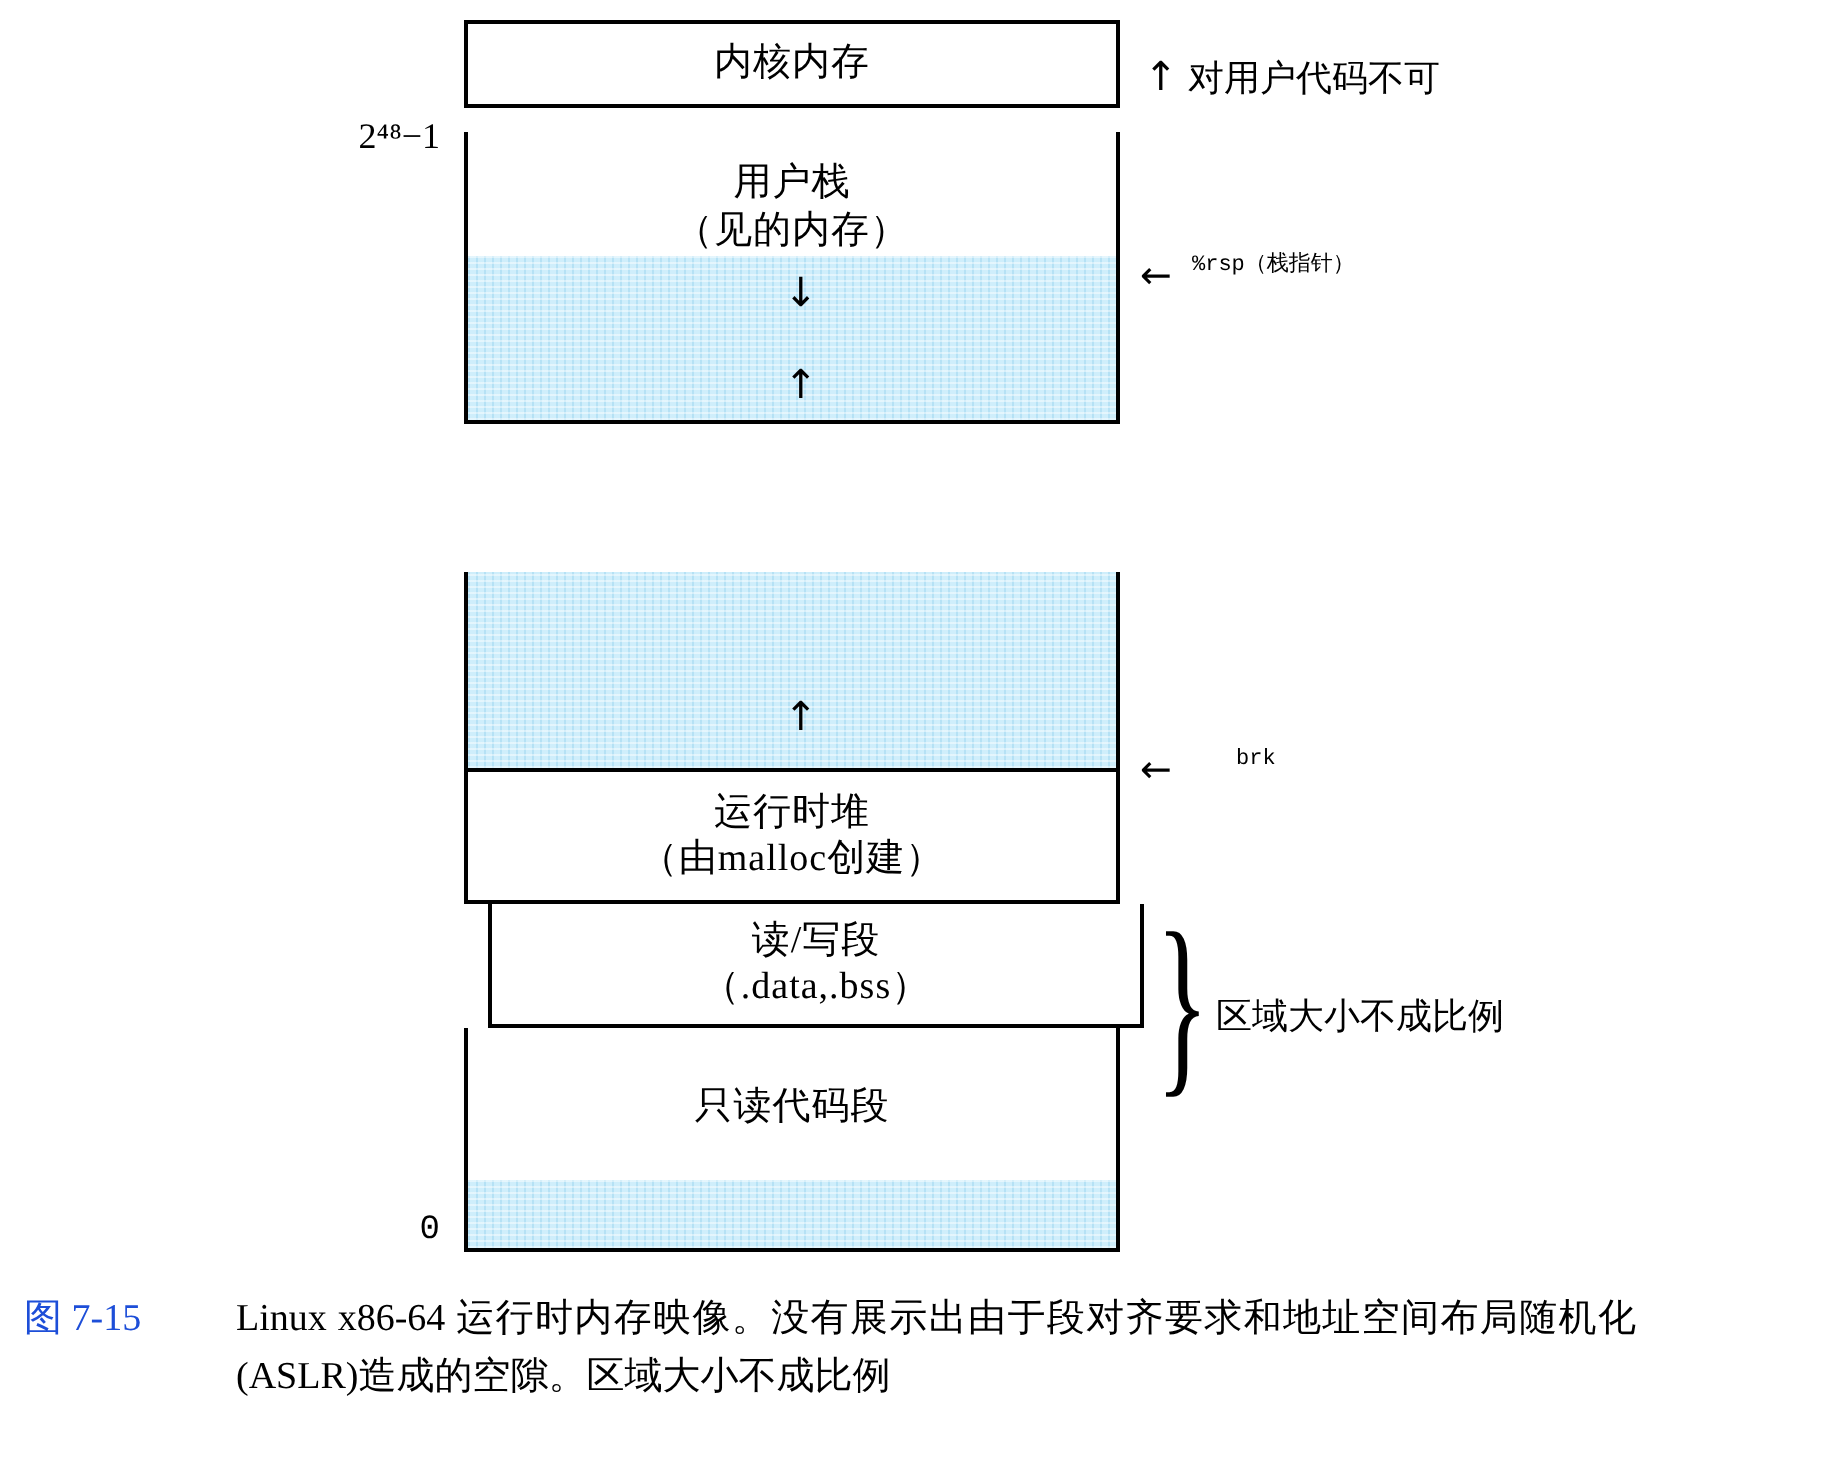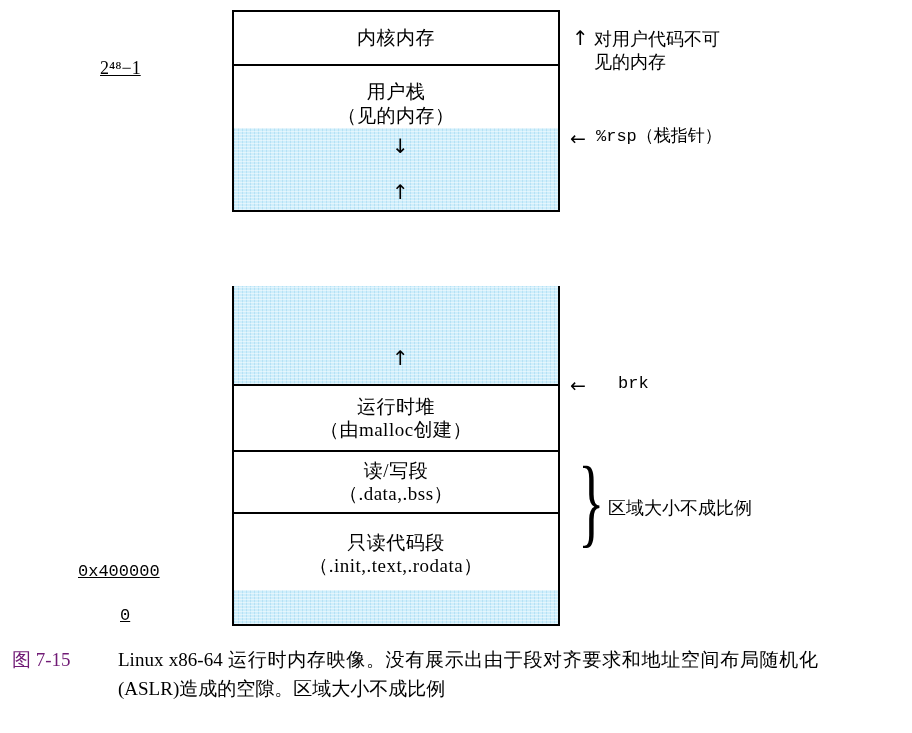--- a/index.html
+++ b/index.html
@@ -48,40 +48,40 @@
   .gap {
     background: #cfeefb;
     background-image:
       repeating-linear-gradient(0deg, rgba(255,255,255,0.45) 0px, rgba(255,255,255,0.45) 1px, rgba(255,255,255,0) 1px, rgba(255,255,255,0) 3px),
       repeating-linear-gradient(90deg, rgba(160,215,240,0.55) 0px, rgba(160,215,240,0.55) 1px, rgba(255,255,255,0) 1px, rgba(255,255,255,0) 4px);
   }
 
   
   .axis-label {
     position: absolute;
+    text-align: right;
     font-family: "Liberation Mono", monospace;
     font-size: 17px;
     white-space: nowrap;
-    text-decoration: underline;
   }
   .axis-label.sup {
     font-family: "Liberation Serif", serif;
     font-size: 18px;
   }
 
   
   .right-note {
     position: absolute;
     font-size: 18px;
     line-height: 1.3;
     white-space: nowrap;
   }
   .right-note.mono {
     font-family: "Liberation Mono", monospace;
-    font-size: 17px;
+    font-size: 11px;
   }
 
   .arrow-left {
     position: absolute;
     font-size: 19px;
     line-height: 1;
     font-family: "DejaVu Sans", sans-serif;
   }
   .arrow-up {
     position: absolute;
@@ -115,38 +115,38 @@
     left: 0;
     top: 645px;
     width: 912px;
     font-size: 19px;
     line-height: 1.55;
   }
   #caption .figno {
     position: absolute;
     left: 12px;
     top: 0;
-    color: #701a75;
+    color: #1d4ed8;
     white-space: nowrap;
   }
   #caption .ctext {
     position: absolute;
     left: 118px;
     top: 0;
     width: 700px;
     text-align: justify;
     font-family: Liberation Serif, serif;
   }
 </style>
 </head>
 <body>
 
 <div id="diagram">
 
-  <div class="seg top-b bot-b" style="top:10px; height:56px;">
+  <div class="seg top-b bot-b" style="top:10px; height:44px;">
     <span>内核内存</span>
   </div>
 
   <div class="seg bot-b" style="top:66px; height:77px;">
     <span>用户栈</span>
     <span class="l2">（见的内存）</span>
   </div>
 
   <div class="seg gap bot-b" style="top:128px; height:84px;">
   </div>
@@ -156,43 +156,40 @@
 
   <div class="seg gap bot-b" style="top:286px; height:100px;">
   </div>
   <span class="inner-arrow" style="left:392px; top:348px;">↑</span>
 
   <div class="seg bot-b" style="top:386px; height:66px;">
     <span>运行时堆</span>
     <span class="l2">（由malloc创建）</span>
   </div>
 
-  <div class="seg bot-b" style="top:452px; height:62px;">
+  <div class="seg bot-b" style="top:452px; height:62px;margin-left:12px;">
     <span>读/写段</span>
     <span class="l2">（.data,.bss）</span>
   </div>
 
   <div class="seg bot-b" style="top:514px; height:82px;">
     <span>只读代码段</span>
-    <span class="l2">（.init,.text,.rodata）</span>
   </div>
 
   <div class="seg gap bot-b" style="top:590px; height:36px;">
   </div>
 
   <div class="axis-label sup" style="left:100px; top:58px; width:120px;">
     <span>2⁴⁸−1</span>
   </div>
-  <div class="axis-label" style="left:78px; top:562px; width:142px;">0x400000</div>
   <div class="axis-label" style="left:120px; top:606px; width:100px;">0</div>
 
   <span class="arrow-up" style="left:572px; top:28px;">↑</span>
   <div class="right-note" style="left:594px; top:28px;">
     <div>对用户代码不可</div>
-    <div>见的内存</div>
   </div>
 
   <span class="arrow-left" style="left:570px; top:129px;">←</span>
   <div class="right-note mono" style="left:596px; top:126px;">%rsp（栈指针）</div>
 
   <span class="arrow-left" style="left:570px; top:376px;">←</span>
   <div class="right-note mono" style="left:618px; top:373px;">brk</div>
 
   <span class="brace" style="left:578px; top:452px;">}</span>
   <div class="right-note" style="left:608px; top:497px;">区域大小不成比例</div>

